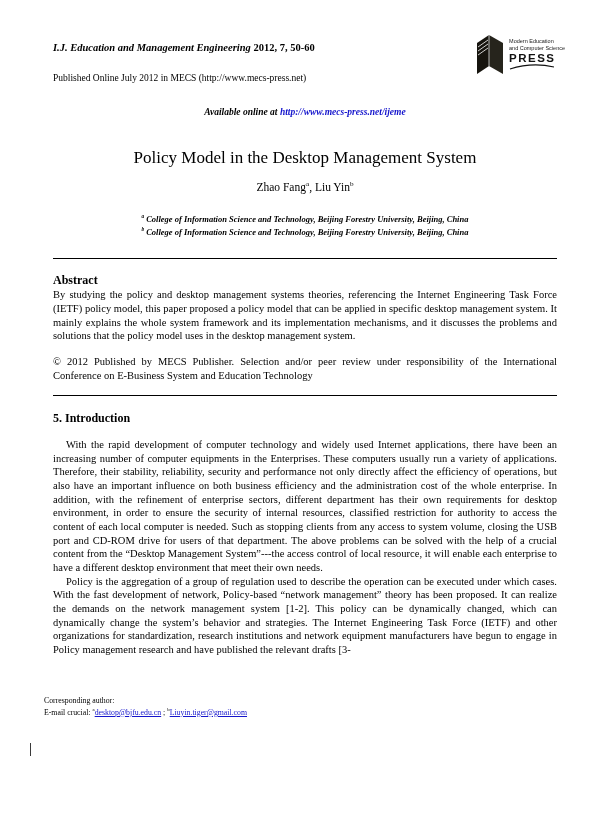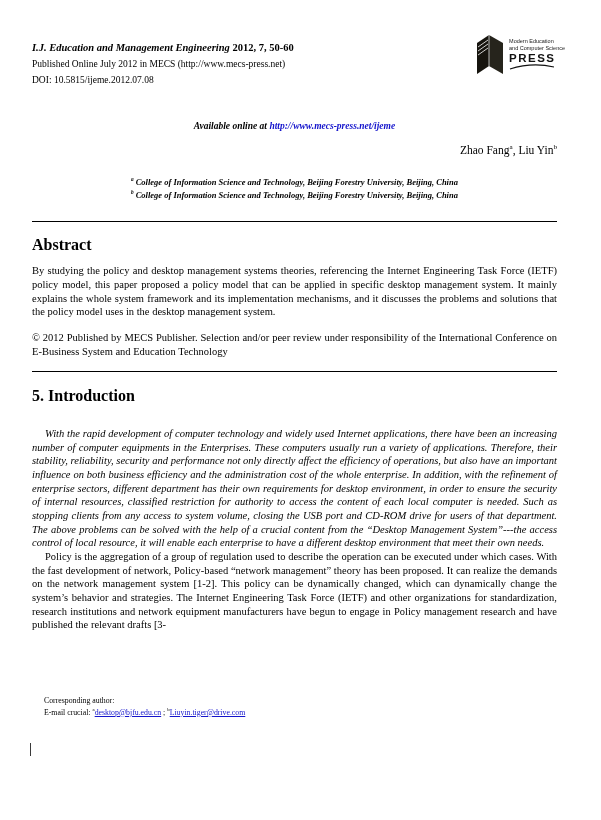--- a/index.html
+++ b/index.html
@@ -1,62 +1,61 @@
 <!DOCTYPE html>
 <html><head>
 <meta charset="utf-8">
 <style>
   html, body { margin: 0; padding: 0; background: #ffffff; }
   .page {
     width: 601px; height: 820px; background: #ffffff; position: relative;
-    box-sizing: border-box; padding: 42px 44px 0 32px; overflow: hidden;
+    box-sizing: border-box; padding: 42px 44px 0 53px; overflow: hidden;
     font-family: "Liberation Serif", serif; color: #000;
   }
   .header { position: relative; }
   .journal-line { font-size: 10.5px; font-weight: bold; }
   .journal-name { font-style: italic; }
-  .header-line { font-size: 9.5px; margin-top: 6px; }
+  .header-line { font-size: 9.5px; margin-top: 20px; }
   .logo { position: absolute; top: -9px; right: -8px; display: flex; align-items: center; gap: 4px; }
   .logo-text { font-family: "Liberation Sans", sans-serif; line-height: 1.2; }
   .logo-small { font-size: 5.5px; color: #1a1a1a; }
   .logo-press { font-size: 11.5px; font-weight: bold; letter-spacing: 1.5px; color: #111; margin-top: 1px; }
   .press-swoosh { display: block; margin-top: -2px; }
-  .available { text-align: center; margin-top: 36px; font-size: 9.5px; font-weight: bold; font-style: italic; }
+  .available { text-align: center; margin-top: 24px; font-size: 9.5px; font-weight: bold; font-style: italic; }
   .available a { color: #1414cc; text-decoration: none; }
   .title { text-align: center; font-size: 17px; font-weight: normal; margin-top: 31px; }
-  .authors { text-align: right; font-size: 11.5px; margin-top: 13px; }
+  .authors { text-align: center; font-size: 11.5px; margin-top: 13px; }
   .affiliations { text-align: center; font-size: 8.5px; font-weight: bold; font-style: italic; margin-top: 20px; line-height: 1.55; }
   .affiliations sup { margin-right: 2px; }
   sup { font-size: 0.62em; vertical-align: super; line-height: 0; }
   .rule { border: none; border-top: 1px solid #000; margin: 0; }
   .rule-1 { margin-top: 19px; }
   .rule-2 { margin-top: 13px; }
-  .section-heading { font-size: 16px; font-weight: bold; }
+  .section-heading { font-size: 12px; font-weight: bold; }
   .abstract-heading { margin-top: 14px; }
   .body-text { font-size: 10.5px; line-height: 1.3; text-align: justify; margin: 0; }
-  .abstract-text { margin-top: 10px; }
+  .abstract-text { }
   .index-terms { margin-top: 12px; }
   .index-label { font-weight: bold; }
   .copyright { margin-top: 12px; }
   .intro-heading { margin-top: 15px; }
   .intro-para { text-indent: 13px; }
-  .intro-para-1 { margin-top: 22px; font-style: italic; }
+  .intro-para-1 { margin-top: 12px; }
   .footer { position: absolute; left: 44px; top: 695px; font-size: 7.8px; line-height: 1.5; }
   .footer a { color: #1414cc; text-decoration: underline; }
   .change-bar { position: absolute; left: 30px; top: 743px; width: 1px; height: 13px; background: #3a3a3a; }
 </style>
 </head>
 <body>
 
 <div class="page">
 
   <div class="header">
     <div class="journal-line"><span class="journal-name">I.J. Education and Management Engineering</span><span> 2012, 7, 50-60</span></div>
     <div class="header-line">Published Online July 2012 in MECS (http://www.mecs-press.net)</div>
-    <div class="header-line">DOI: 10.5815/ijeme.2012.07.08</div>
 
     <div class="logo">
       <svg width="30" height="42" viewBox="0 0 30 42">
         <polygon points="2,10 14,2 14,33 2,41" fill="#16140e"></polygon>
         <polygon points="14,2 28,10 28,41 14,33" fill="#26241c"></polygon>
         <line x1="3" y1="14" x2="13" y2="7" stroke="#ffffff" stroke-width="0.8"></line>
         <line x1="3" y1="18" x2="13" y2="11" stroke="#ffffff" stroke-width="0.8"></line>
         <line x1="3" y1="22" x2="13" y2="15" stroke="#ffffff" stroke-width="0.8"></line>
         <line x1="14" y1="2" x2="14" y2="33" stroke="#ffffff" stroke-width="0.7"></line>
       </svg>
@@ -66,20 +65,21 @@
         <div class="logo-press">PRESS</div>
         <svg class="press-swoosh" width="46" height="6" viewBox="0 0 46 6">
           <path d="M1 5 Q 23 -2 45 3" stroke="#111" stroke-width="1.2" fill="none"></path>
         </svg>
       </div>
     </div>
   </div>
 
   <div class="available"><span>Available online at </span><a href="#">http://www.mecs-press.net/ijeme</a></div>
 
+  <div class="title">Policy Model in the Desktop Management System</div>
 
   <div class="authors"><span>Zhao Fang</span><sup>a</sup><span>, </span><span>Liu Yin</span><sup>b</sup></div>
 
   <div class="affiliations">
     <div><sup>a</sup><span>College of Information Science and Technology, Beijing Forestry University, Beijing, China</span></div>
     <div><sup>b</sup><span>College of Information Science and Technology, Beijing Forestry University, Beijing, China</span></div>
   </div>
 
   <hr class="rule rule-1">
 
@@ -94,16 +94,16 @@
 
   <div class="section-heading intro-heading">5. Introduction</div>
 
   <p class="body-text intro-para intro-para-1">With the rapid development of computer technology and widely used Internet applications, there have been an increasing number of computer equipments in the Enterprises. These computers usually run a variety of applications. Therefore, their stability, reliability, security and performance not only directly affect the efficiency of operations, but also have an important influence on both business efficiency and the administration cost of the whole enterprise. In addition, with the refinement of enterprise sectors, different department has their own requirements for desktop environment, in order to ensure the security of internal resources, classified restriction for authority to access the content of each local computer is needed. Such as stopping clients from any access to system volume, closing the USB port and CD-ROM drive for users of that department. The above problems can be solved with the help of a crucial content from the “Desktop Management System”---the access control of local resource, it will enable each enterprise to have a different desktop environment that meet their own needs.</p>
   <p class="body-text intro-para">Policy is the aggregation of a group of regulation used to describe the operation can be executed under which cases. With the fast development of network, Policy-based “network management” theory has been proposed. It can realize the demands on the network management system [1-2]. This policy can be dynamically changed, which can dynamically change the system’s behavior and strategies. The Internet Engineering Task Force (IETF) and other organizations for standardization, research institutions and network equipment manufacturers have begun to engage in Policy management research and have published the relevant drafts [3-</p>
 
   <div class="change-bar"></div>
 
   <div class="footer">
     <div>Corresponding author:</div>
-    <div><span>E-mail crucial: </span><sup>a</sup><a href="#">desktop@bjfu.edu.cn</a><span> ; </span><sup>b</sup><a href="#">Liuyin.tiger@drive.com</a></div>
+    <div><span>E-mail crucial: </span><sup>a</sup><a href="#">desktop@bjfu.edu.cn</a><span> ; </span><sup>b</sup><a href="#">Liuyin.tiger@gmail.com</a></div>
   </div>
 
 </div>
 
 </body></html>

